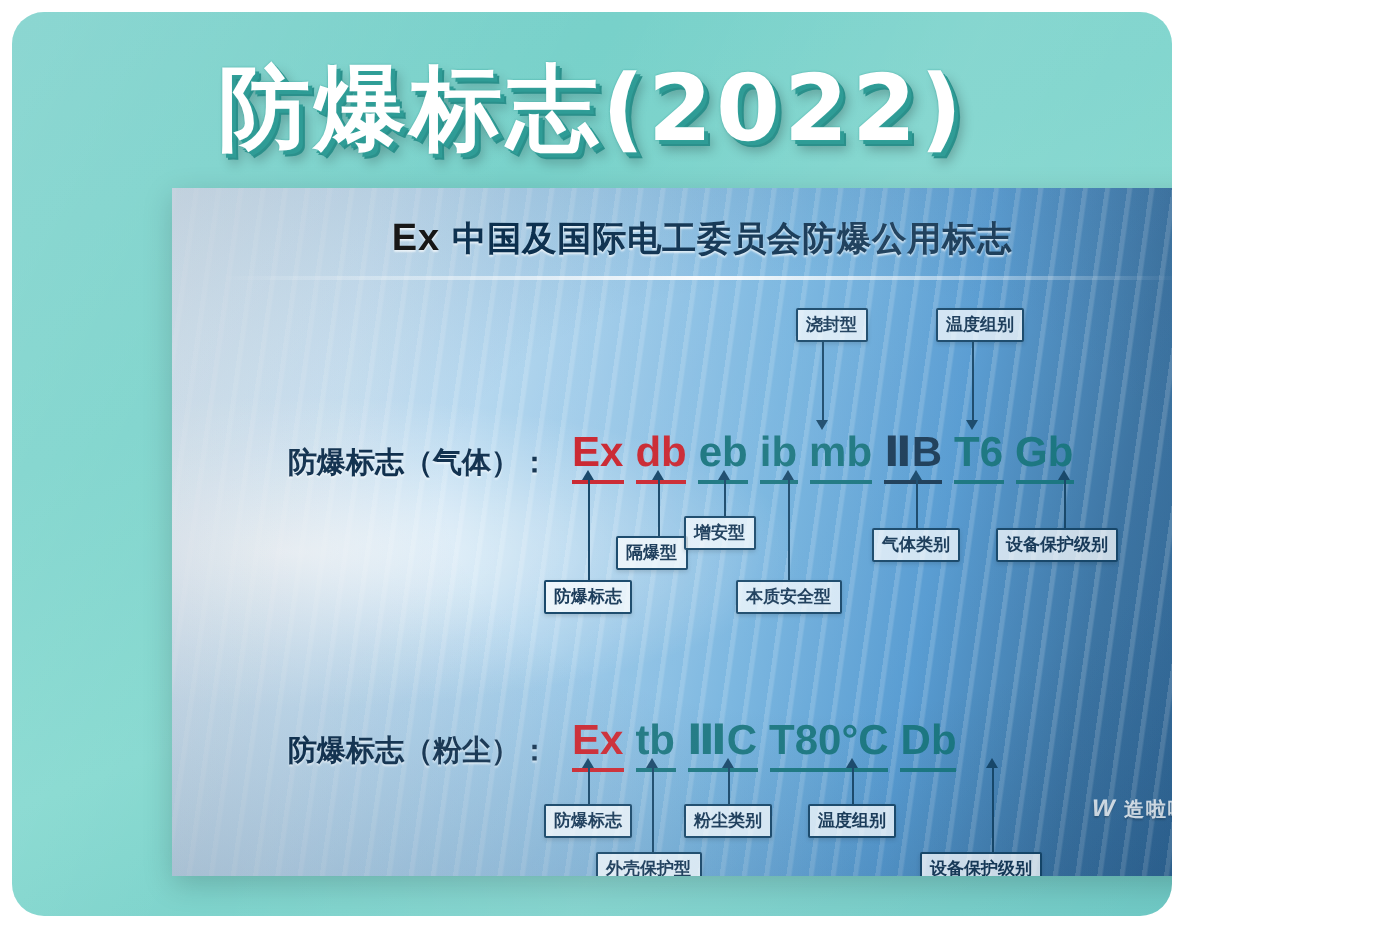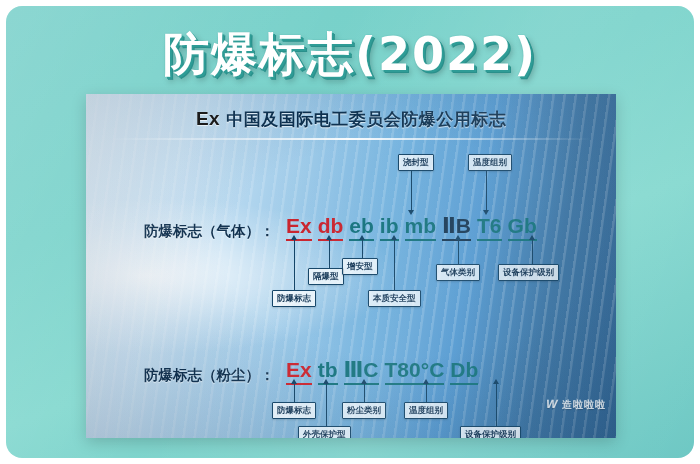--- a/index.html
+++ b/index.html
@@ -11,21 +11,21 @@
   }
   #stage{
     position:relative;
     width:700px;height:464px;
     background:#ffffff;
     overflow:hidden;
   }
   
   .card{
     position:absolute;
-    left:6px;top:6px;width:688px;height:452px;
+    left:6px;top:6px;width:580px;height:452px;
     border-radius:16px;
     background:linear-gradient(160deg,#76cfc9 0%,#7ad3cb 35%,#86d9d0 60%,#6ec8c4 100%);
     overflow:hidden;
   }
   
   .card:after{
     content:"";position:absolute;inset:0;
     background:linear-gradient(115deg,rgba(255,255,255,.16) 0%,rgba(255,255,255,0) 38%,rgba(255,255,255,.10) 62%,rgba(255,255,255,0) 100%);
   }
 

